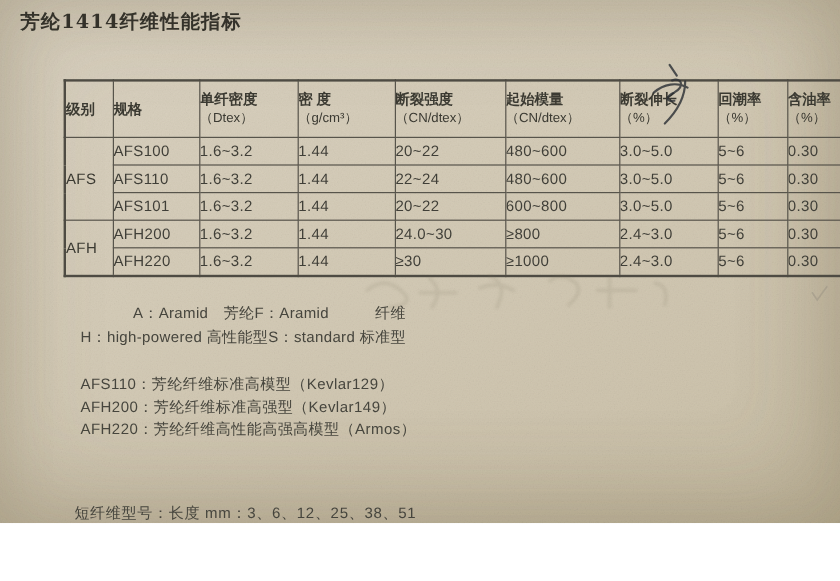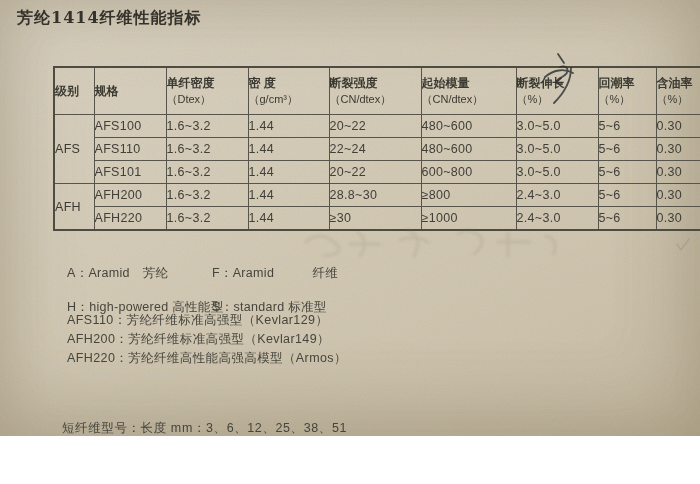--- a/index.html
+++ b/index.html
@@ -35,23 +35,23 @@
     height:46px;font-size:12px;font-weight:bold;color:#3b3a32;line-height:15px;
     vertical-align:middle;
   }
   .unit{display:block;font-weight:normal;font-size:11px;margin-top:1px;letter-spacing:0;}
   table.spec tbody td{height:22px;font-size:12.5px;letter-spacing:.3px;}
   td.grade{font-size:13px;letter-spacing:1px;color:#3b3a32;}
   .hw-overlay{position:absolute;left:538px;top:50px;pointer-events:none;}
   .ghost{position:absolute;left:288px;top:220px;opacity:.15;filter:blur(1.4px);pointer-events:none;}
   .corner-mark{position:absolute;left:674px;top:236px;opacity:.35;filter:blur(.4px);pointer-events:none;}
   .legend{
-    position:absolute;left:67px;top:264px;
-    display:grid;grid-template-columns:145px auto;row-gap:16px;
-    font-size:12.5px;line-height:18px;color:#46453d;white-space:pre;letter-spacing:.3px;
+    position:absolute;left:67px;top:252px;
+    display:grid;grid-template-columns:145px auto;row-gap:2px;
+    font-size:12.5px;line-height:18px;color:#46453d;white-space:pre;letter-spacing:.3px;text-align:right;
   }
   .model-list{
     position:absolute;left:67px;top:311px;
     font-size:12.5px;line-height:19px;color:#46453d;letter-spacing:.4px;
   }
   .short-note{
     position:absolute;left:62px;top:420px;
     font-size:12.5px;line-height:16px;color:#46453d;letter-spacing:.6px;
   }
 </style>
@@ -126,21 +126,21 @@
         <td>600~800</td>
         <td>3.0~5.0</td>
         <td>5~6</td>
         <td>0.30</td>
       </tr>
       <tr>
         <td class="grade" rowspan="2">AFH</td>
         <td>AFH200</td>
         <td>1.6~3.2</td>
         <td>1.44</td>
-        <td>28.8~30</td>
+        <td>24.0~30</td>
         <td>≥800</td>
         <td>2.4~3.0</td>
         <td>5~6</td>
         <td>0.30</td>
       </tr>
       <tr>
         <td>AFH220</td>
         <td>1.6~3.2</td>
         <td>1.44</td>
         <td>≥30</td>
@@ -176,20 +176,20 @@
   </svg>
 
   <div class="legend">
     <span>A：Aramid　芳纶</span>
     <span>F：Aramid　　　纤维</span>
     <span>H：high-powered 高性能型</span>
     <span>S：standard 标准型</span>
   </div>
 
   <div class="model-list">
-    <div>AFS110：芳纶纤维标准高强型（Kevlar129）</div>
+    <div>AFS110：芳纶纤维标准高模型（Kevlar129）</div>
     <div>AFH200：芳纶纤维标准高强型（Kevlar149）</div>
     <div>AFH220：芳纶纤维高性能高强高模型（Armos）</div>
   </div>
 
   <div class="short-note">短纤维型号：长度 mm：3、6、12、25、38、51</div>
 
 </div>
 
 </body></html>

